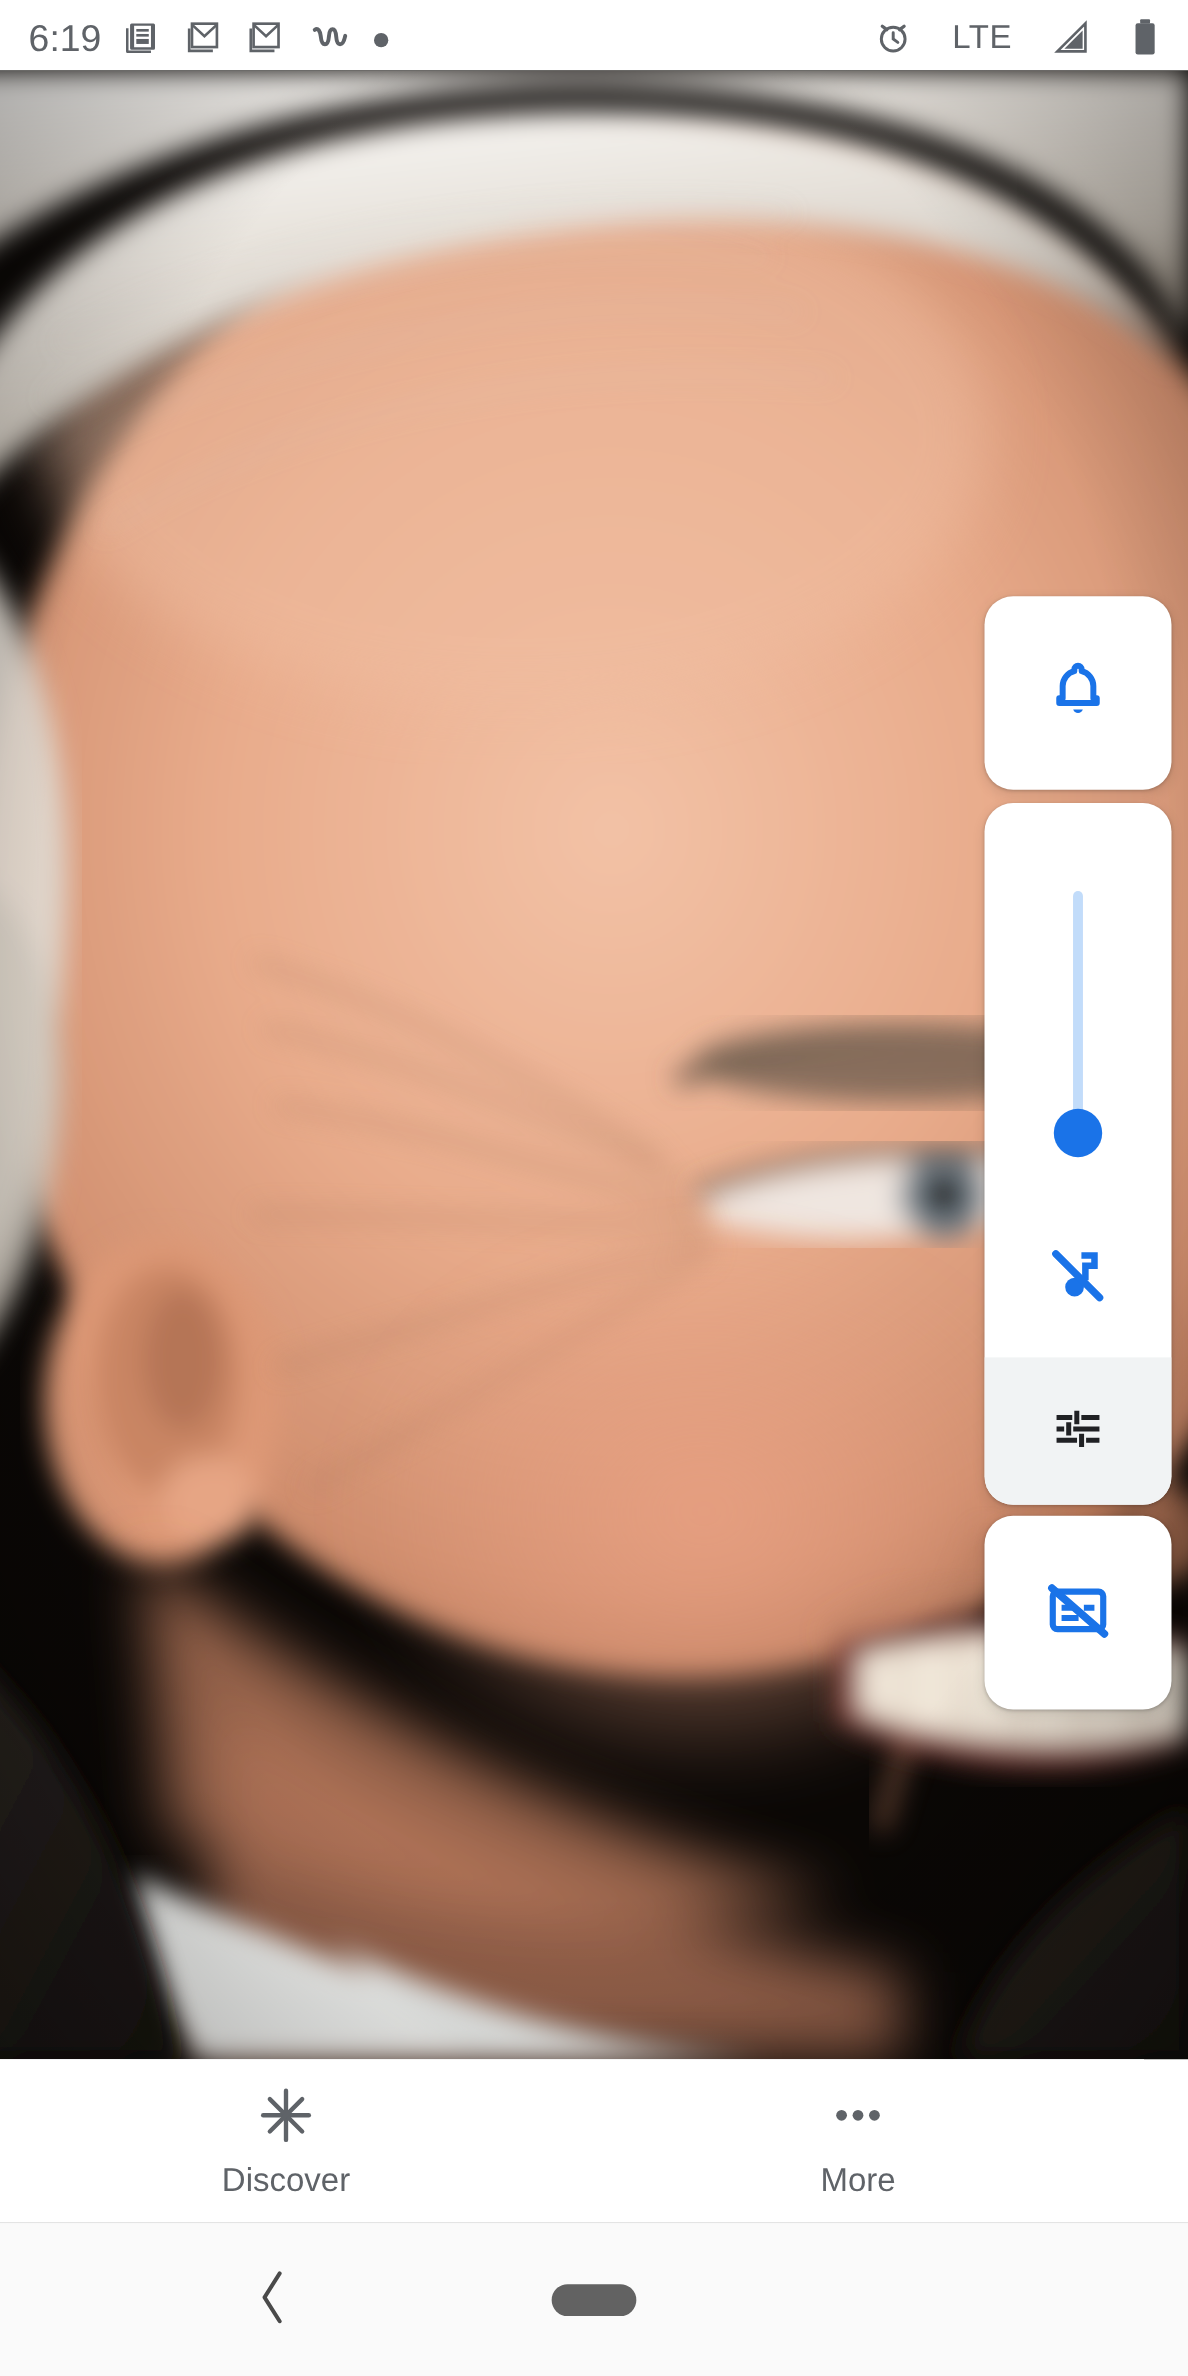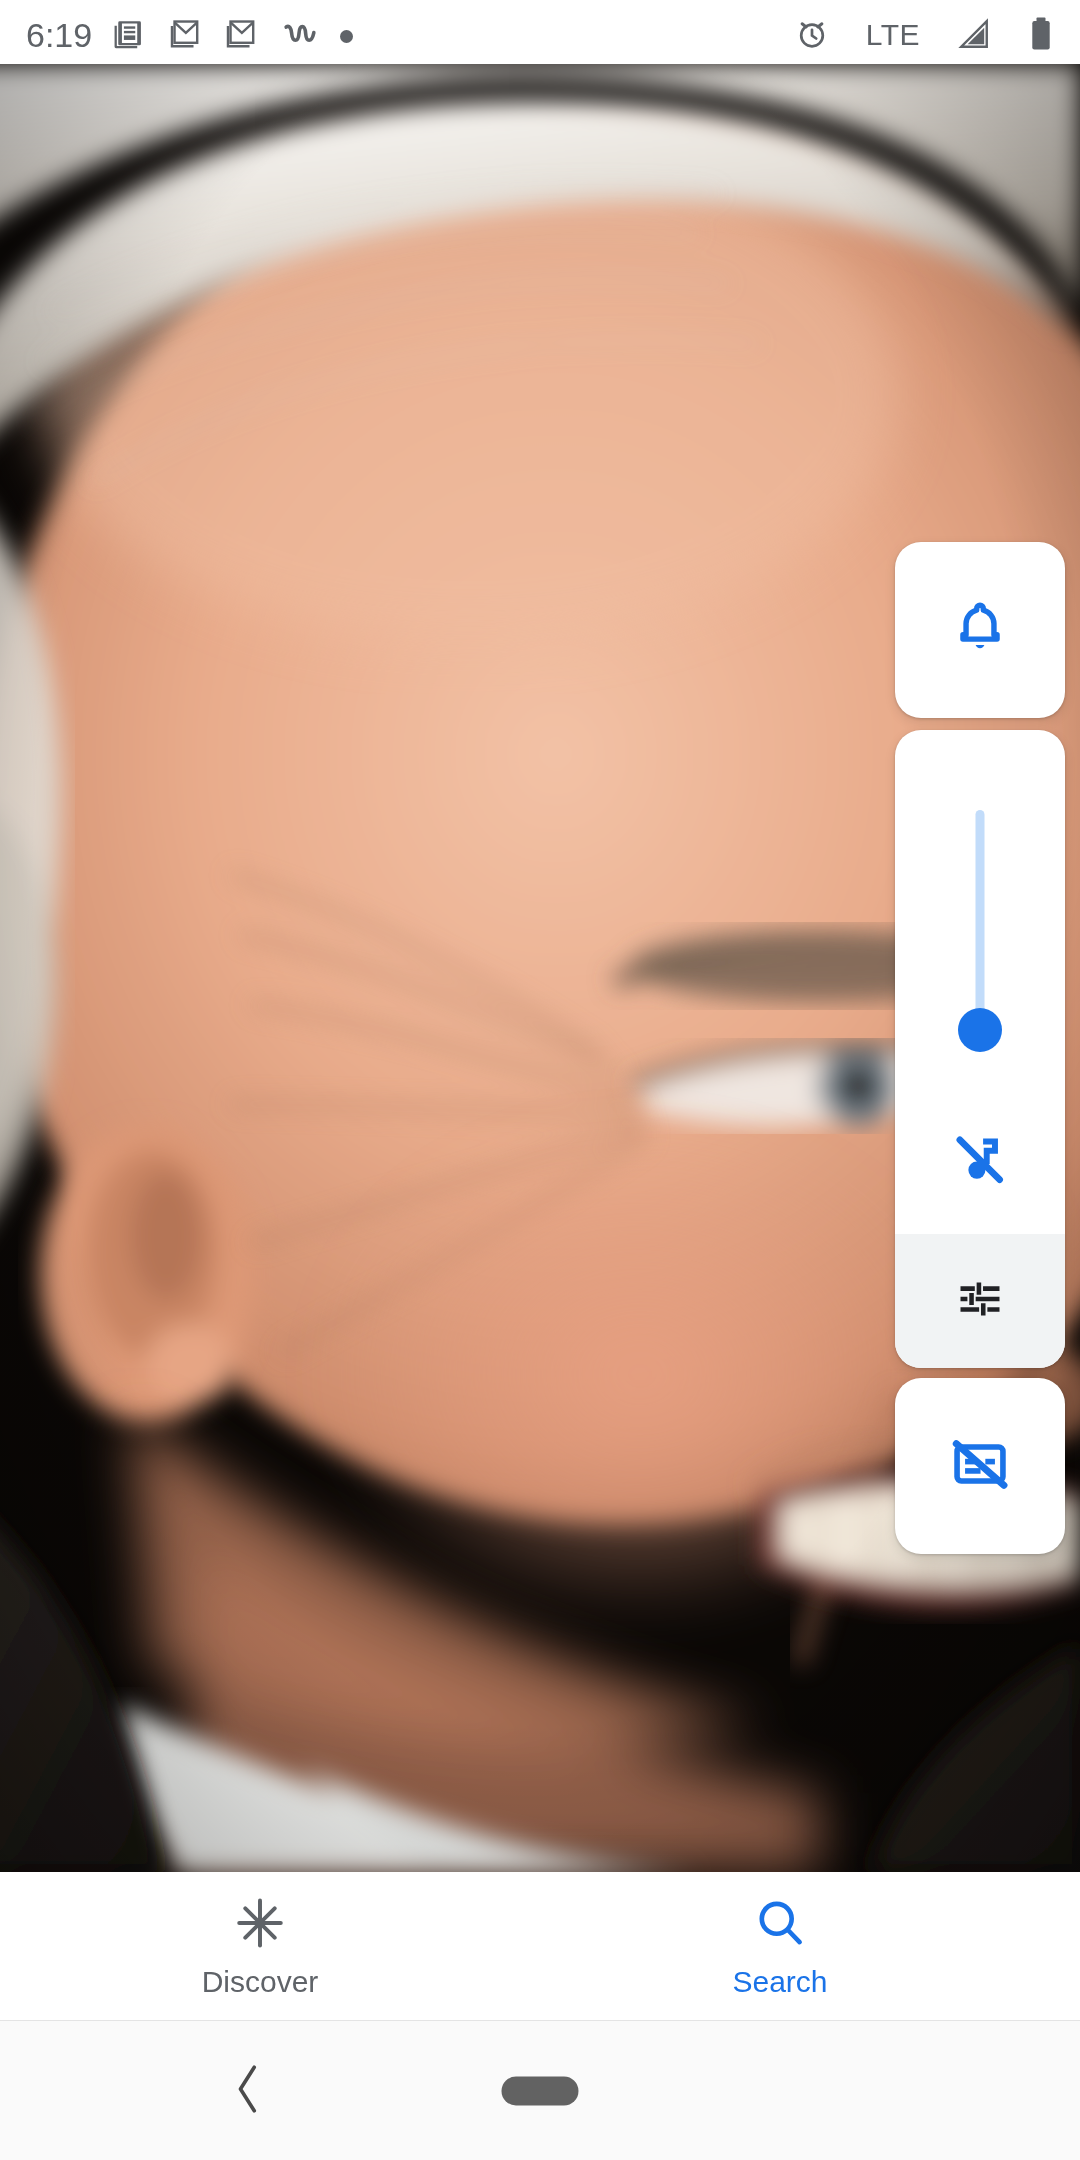--- a/index.html
+++ b/index.html
@@ -336,31 +336,32 @@
           <path d="M12 2.4 V21.6"></path>
           <path d="M3.1 12 H20.9"></path>
           <path d="M5.7 5.7 L18.3 18.3"></path>
           <path d="M18.3 5.7 L5.7 18.3"></path>
         </svg>
       </span>
       <span class="lbl">Discover</span>
     </div>
 
 
-    <div class="navitem active">
+
+
+    <div class="navitem">
       <span>
-        <svg width="56" height="56" viewBox="0 0 24 24" fill="none" stroke="#1a73e8" stroke-width="2.0" stroke-linecap="round">
-          <circle cx="10.6" cy="10.2" r="6.4"></circle>
-          <path d="M15.4 15.0 L20.4 20.2"></path>
-        </svg>
-      </span>
-      <span class="lbl">Search</span>
-    </div>
-
-
+        <svg width="56" height="56" viewBox="0 0 24 24" fill="#5f6368">
+          <circle cx="5.6" cy="12" r="2.1"></circle>
+          <circle cx="12" cy="12" r="2.1"></circle>
+          <circle cx="18.4" cy="12" r="2.1"></circle>
+        </svg>
+      </span>
+      <span class="lbl">More</span>
+    </div>
   </div>
 
   <div class="gesturebar">
     <span class="g-back">
       <svg width="44" height="58" viewBox="0 0 24 32" fill="none" stroke="#4a4a4a" stroke-width="2.0" stroke-linecap="round" stroke-linejoin="round">
         <path d="M16 4 L8.4 16 L16 28"></path>
       </svg>
     </span>
     <span class="g-home"></span>
   </div>

